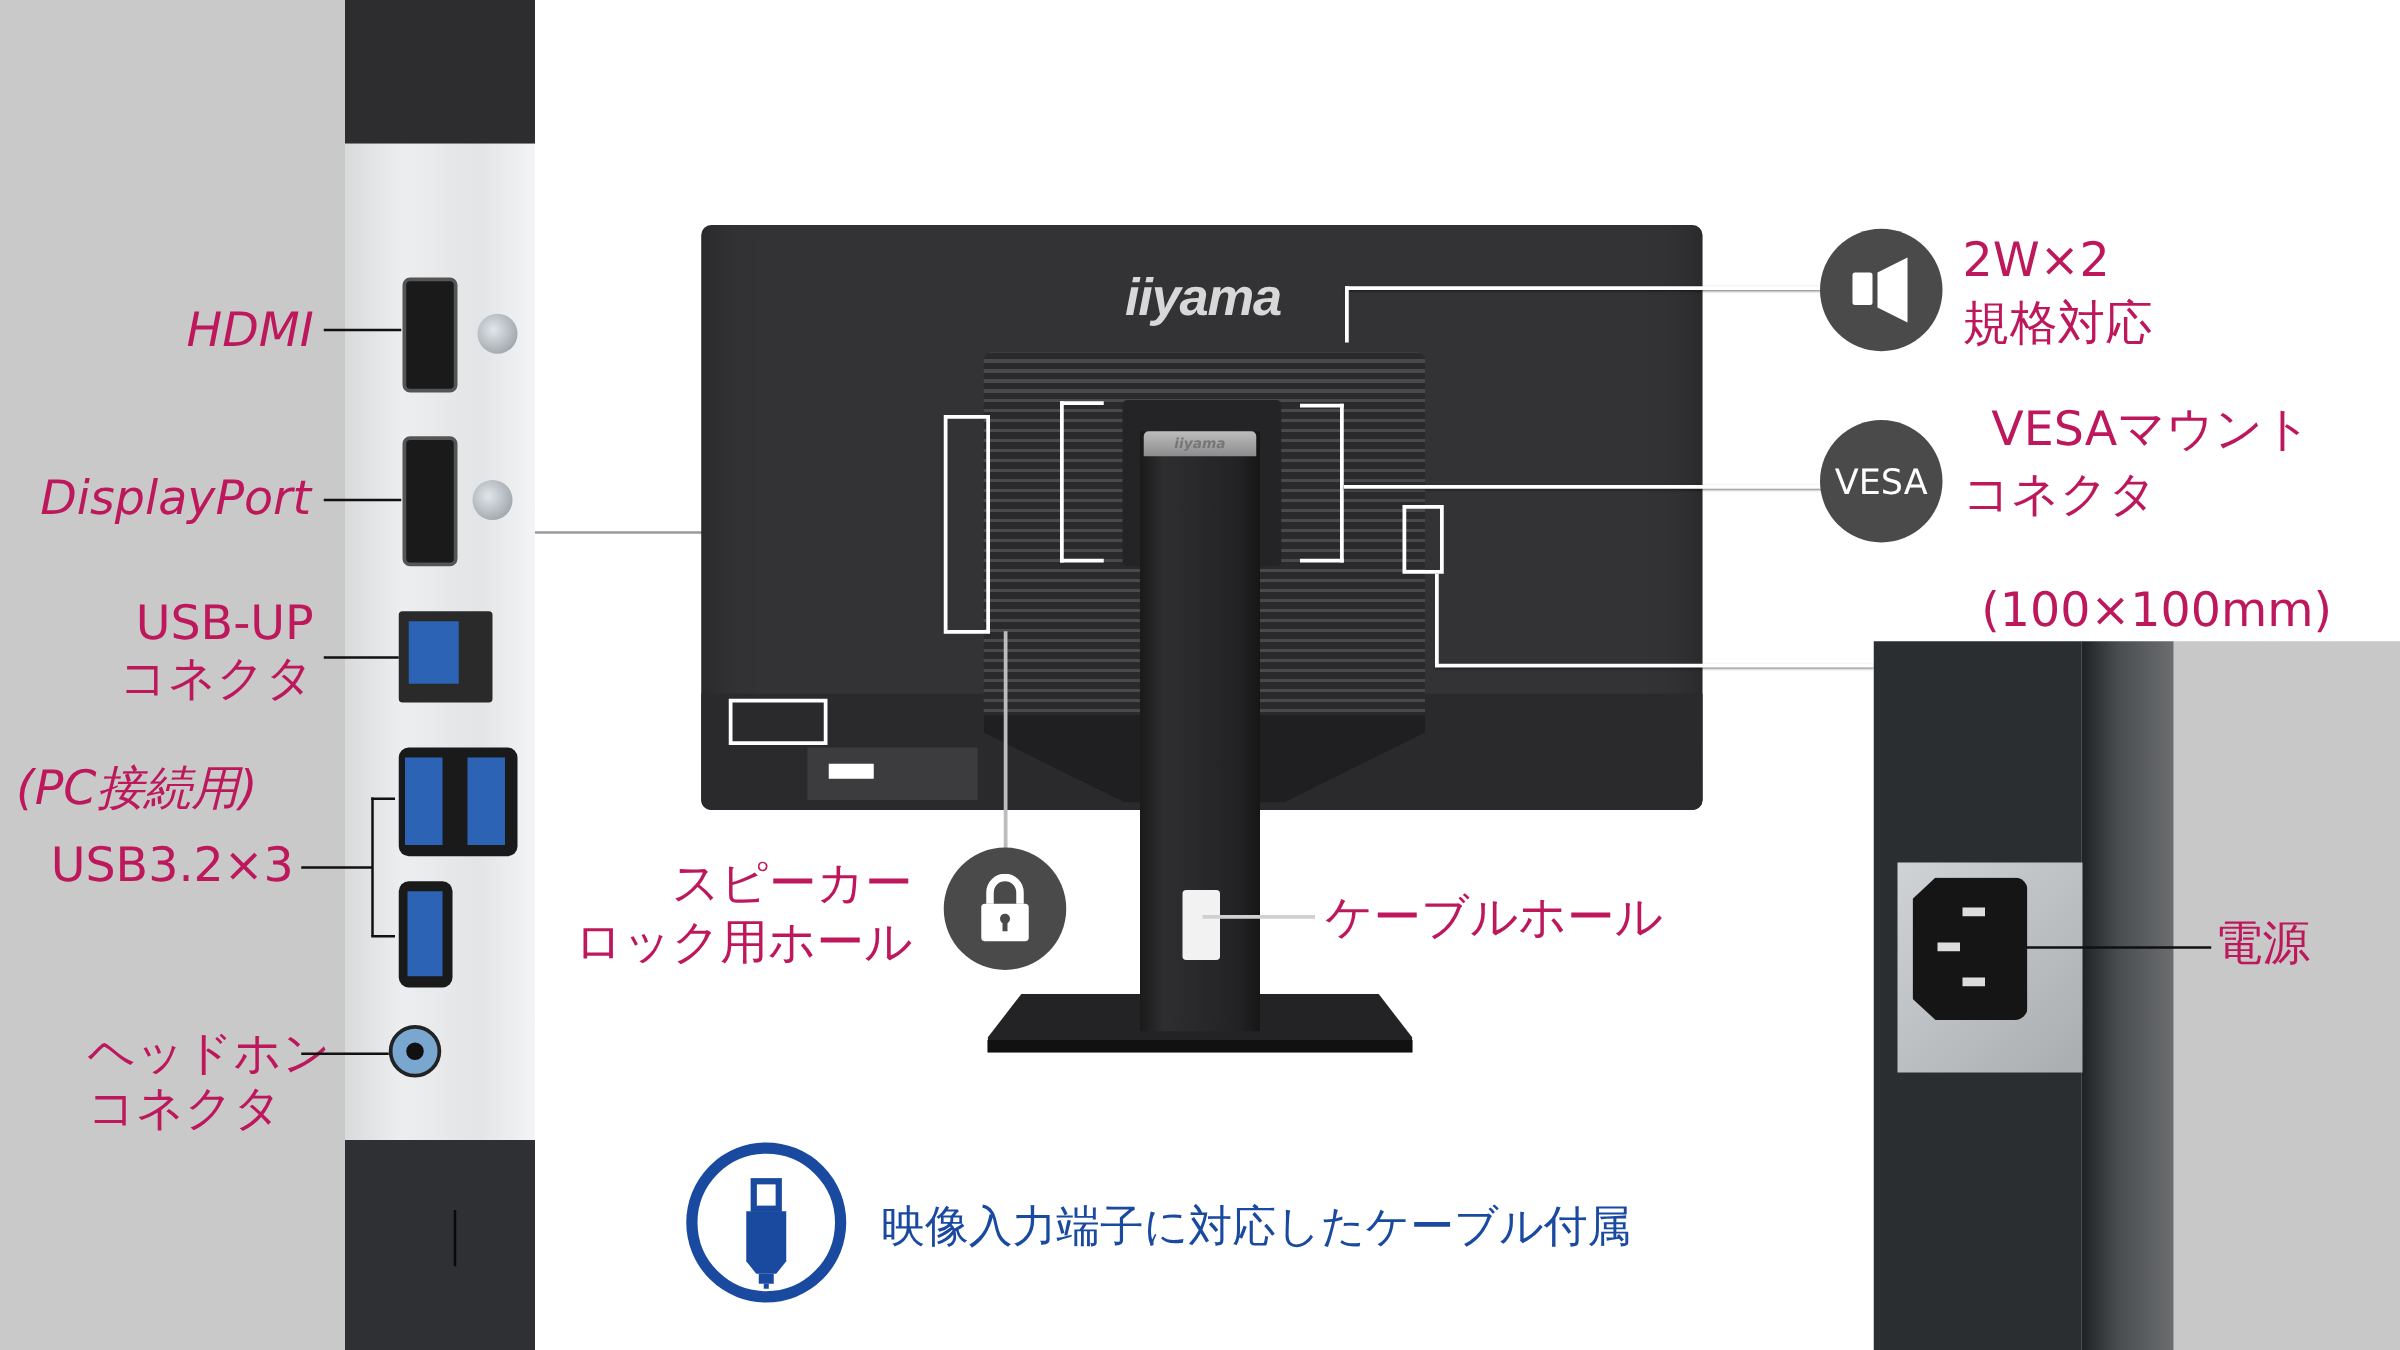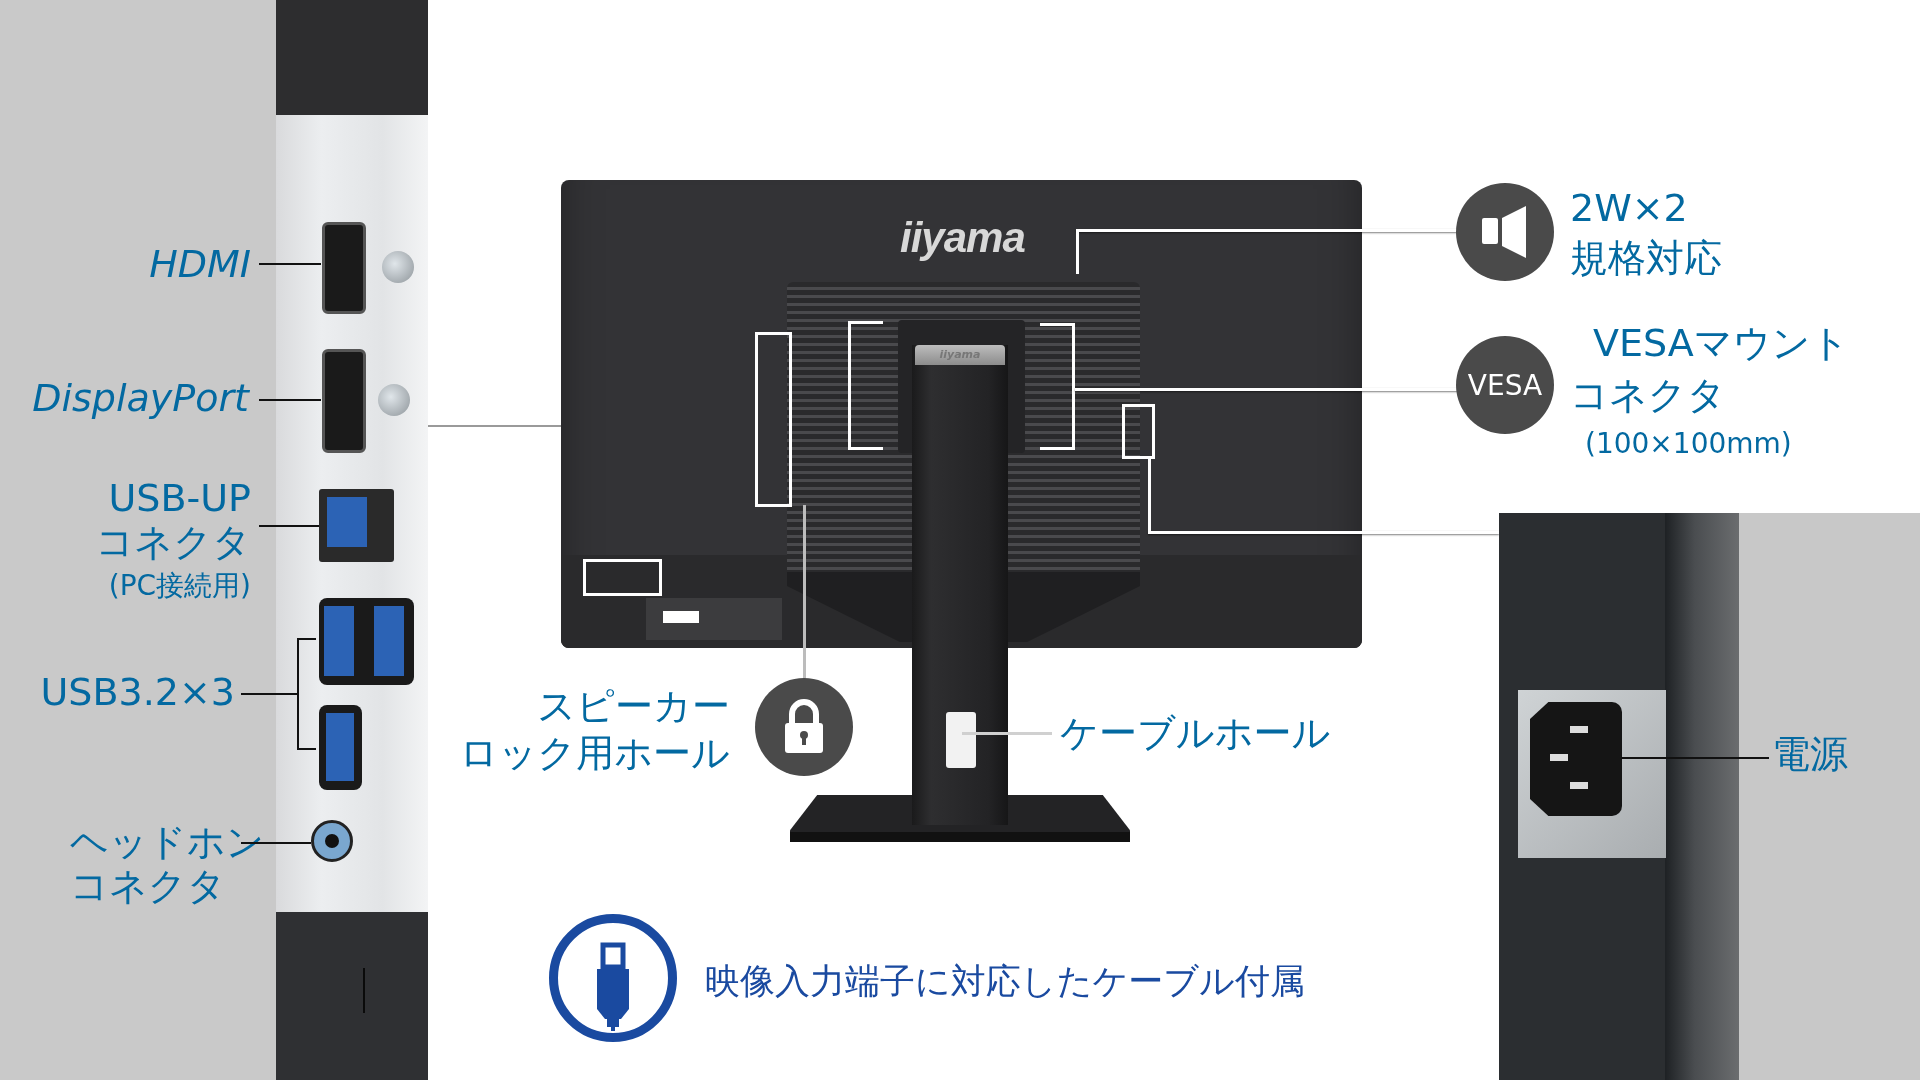--- a/index.html
+++ b/index.html
@@ -10,22 +10,22 @@
   #left-bg { left:0; top:0; width:276px; height:1080px; background:#c9c9c9; }
   #left-strip-dark-top { left:276px; top:0; width:152px; height:115px; background:#2d2d2f; }
   #left-strip-silver { left:276px; top:115px; width:152px; height:800px;
        background:linear-gradient(90deg,#d9dadc 0%,#eceef0 30%,#e2e4e6 70%,#f3f4f5 100%); }
   #left-strip-dark-bot { left:276px; top:912px; width:152px; height:168px; background:#2f3033; }
   
   #right-dark { left:1499px; top:513px; width:166px; height:567px; background:#2b2e31; }
   #right-grad { left:1665px; top:513px; width:74px; height:567px;
        background:linear-gradient(90deg,#1e2124 0%,#4a4d50 40%,#6b6d6f 100%); }
   #right-gray { left:1739px; top:513px; width:181px; height:567px; background:#c8c8c8; }
-  .label { font-size:38px; line-height:44px; white-space:nowrap; color:#0369a1;text-align:center; }
-  .label.small { font-size:28px; }
+  .label { font-size:38px; line-height:44px; white-space:nowrap; color:#be185d;text-align:center; }
+  .label.small { font-size:38px;margin-top:44px; }
   .line { background:#111; height:2px; }
   .vline { background:#111; width:2px; }
   .wline { background:#ffffff; height:3px; box-shadow:0 1px 2px rgba(0,0,0,.5); }
   .wvline { background:#ffffff; width:3px; }
   .circle-icon { border-radius:50%; background:#4a4a4a; display:flex; align-items:center; justify-content:center; }
   
   #monitor { left:561px; top:180px; width:801px; height:468px; background:#333336; border-radius:8px;
        box-shadow: inset 0 -40px 40px rgba(0,0,0,.35); }
   #monitor-lower { left:561px; top:555px; width:801px; height:93px; background:#2a2a2c; border-radius:0 0 8px 8px; }
   #logo { left:900px; top:214px; font-size:42px; font-weight:bold; font-style:italic; color:#d8d8d8; letter-spacing:-1px;
@@ -79,21 +79,21 @@
 </div>
 
 <div class="abs label" style="right:1669px;top:242px;font-style:italic;">HDMI</div>
 <div class="abs line" style="left:259px;top:263px;width:62px;"></div>
 
 <div class="abs label" style="right:1671px;top:376px;font-style:italic;">DisplayPort</div>
 <div class="abs line" style="left:259px;top:399px;width:62px;"></div>
 
 <div class="abs label" style="right:1669px;top:476px;">USB-UP</div>
 <div class="abs label" style="right:1669px;top:520px;">コネクタ</div>
-<div class="abs label small" style="right:1669px;top:564px;">(PC接続用)</div>
+<div class="abs label small" style="right:1714px;top:564px;font-style:italic;">(PC接続用)</div>
 <div class="abs line" style="left:259px;top:525px;width:60px;"></div>
 
 <div class="abs label" style="right:1685px;top:670px;">USB3.2×3</div>
 <div class="abs line" style="left:241px;top:693px;width:57px;"></div>
 <div class="abs vline" style="left:297px;top:638px;height:111px;"></div>
 <div class="abs line" style="left:297px;top:638px;width:19px;"></div>
 <div class="abs line" style="left:297px;top:748px;width:19px;"></div>
 
 <div class="abs label" style="left:70px;top:820px;">ヘッドホン</div>
 <div class="abs label" style="left:70px;top:864px;">コネクタ</div>

